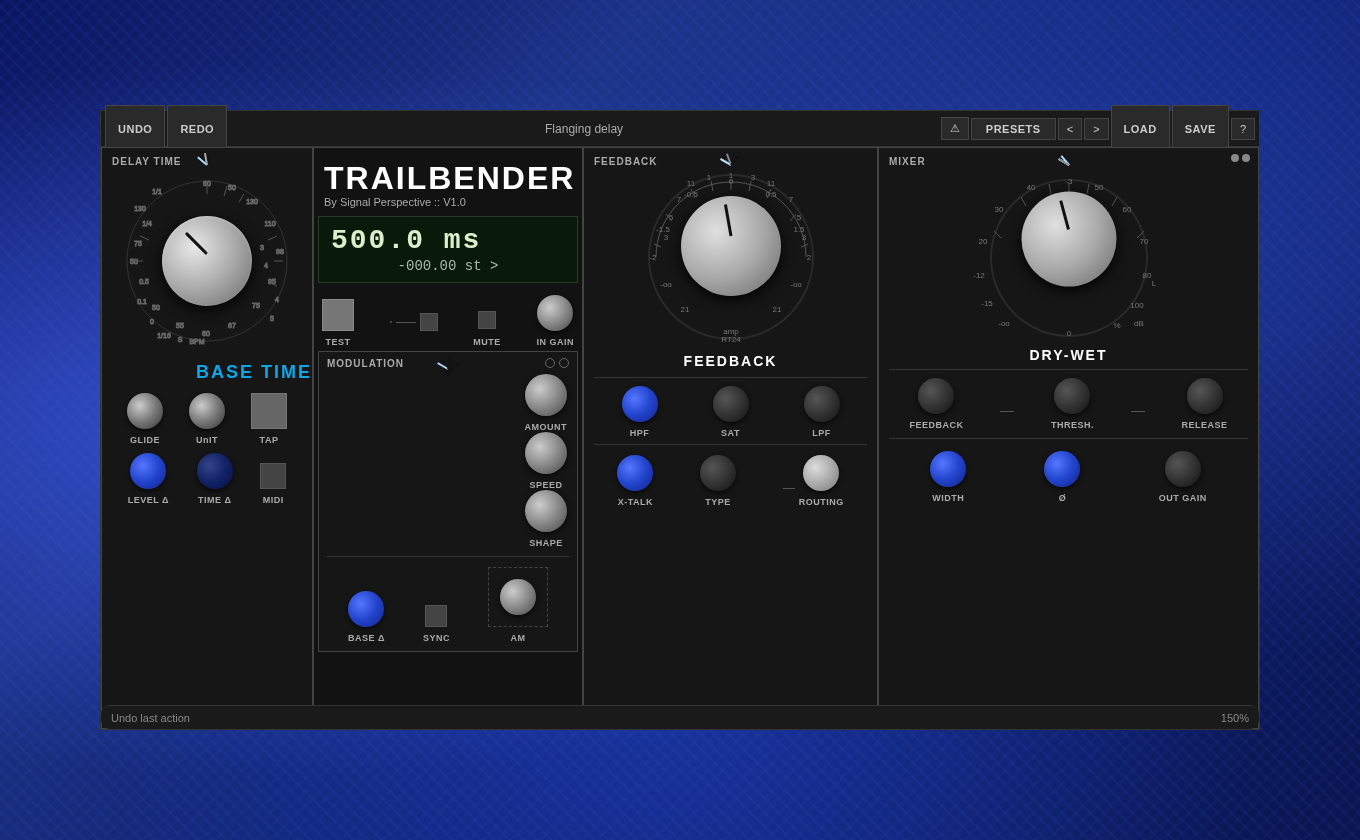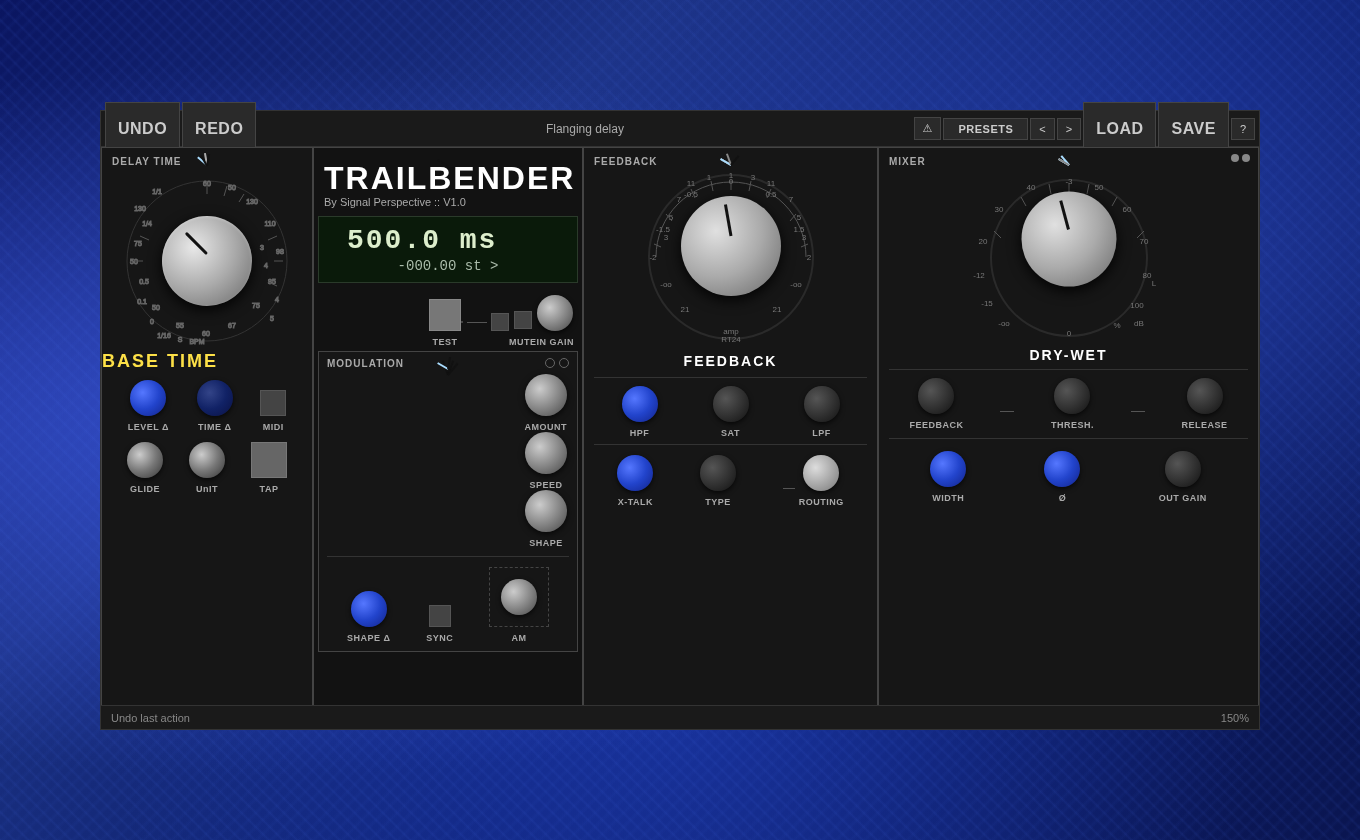--- a/index.html
+++ b/index.html
@@ -52,21 +52,21 @@
       background: #1a1a1a;
       border-bottom: 1px solid #333;
       padding: 0 4px;
       gap: 2px;
     }
     .toolbar-btn {
       padding: 17px 12px;
       background: #2a2a2a;
       border: 1px solid #444;
       color: #ccc;
-      font-size: 16px;
+      font-size: 11px;
       font-weight: bold;
       cursor: pointer;
       letter-spacing: 0.5px;
     }
     .toolbar-title {
       flex: 1;
       text-align: center;
       color: #aaa;
       font-size: 12px;
     }
@@ -171,21 +171,21 @@
       color: #aaa;
       text-align: center;
       letter-spacing: 0.5px;
       margin-top: 2px;
     }
 
     
     .display-screen {
       background: #0a1a0a;
       border: 1px solid #2a3a2a;
-      padding: 8px 28px;
+      padding: 8px 12px;
       font-family: 'Courier New', monospace;
       margin: 4px;
     }
     .display-value {
       font-size: 28px;
       color: #ddeecc;
       letter-spacing: 2px;
       font-weight: bold;
     }
     .display-sub {
@@ -215,24 +215,24 @@
       font-size: 14px;
       font-weight: bold;
       color: #fff;
       text-align: center;
       letter-spacing: 2px;
       margin-top: 6px;
     }
     .base-time-label {
       font-size: 18px;
       font-weight: 900;
-      color: #fde047;
-      text-align: left;
+      color: #0ea5e9;
+      text-align: right;
       letter-spacing: 2px;
-      margin-top: 5px;
+      margin-top: 16px;
     }
 
     
     .modulation-section {
       border: 1px solid #444;
       margin: 4px;
       background: #161616;
       position: relative;
     }
     .mod-label {
@@ -266,20 +266,21 @@
       right: 0;
       height: 24px;
       background: #1a1a1a;
       border-top: 1px solid #333;
       display: flex;
       align-items: center;
       padding: 0 10px;
       font-size: 11px;
       color: #888;
       justify-content: space-between;
+      border-radius: 9px;
     }
 
     
     .dashed-box {
       border: 1px dashed #444;
       width: 60px;
       height: 60px;
       display: flex;
       align-items: center;
       justify-content: center;
@@ -382,72 +383,72 @@
           </svg>
           
           <div style="position:absolute; top:50%; left:50%; transform:translate(-50%,-50%); width:90px; height:90px; background: radial-gradient(circle at 35% 35%, #e8e8e8, #aaa, #666); border-radius:50%; box-shadow: 0 4px 14px rgba(0,0,0,0.9), inset 0 1px 3px rgba(255,255,255,0.3); cursor:pointer;">
             <div style="position:absolute; top:8px; left:50%; width:3px; height:30px; background:#111; transform:translateX(-50%) rotate(-45deg); transform-origin:bottom center; border-radius:2px;"></div>
           </div>
         </div>
       </div>
 
       <div class="base-time-label">BASE TIME</div>
 
+      <div style="display:flex; justify-content:space-around; padding:10px 12px 0; align-items:flex-end;">
+        <div class="knob-container">
+          <div class="knob-small" style="background: radial-gradient(circle at 35% 35%, #ccc, #777, #333);">
+            <div style="position:absolute; top:6px; left:50%; width:2px; height:12px; background:#111; transform:translateX(-50%) rotate(-30deg); transform-origin:bottom center;"></div>
+          </div>
+          <span class="knob-label">GLIDE</span>
+        </div>
+        <div class="knob-container">
+          <div class="knob-small" style="background: radial-gradient(circle at 35% 35%, #ccc, #777, #333);">
+            <div style="position:absolute; top:6px; left:50%; width:2px; height:12px; background:#111; transform:translateX(-50%) rotate(10deg); transform-origin:bottom center;"></div>
+          </div>
+          <span class="knob-label">UnIT</span>
+        </div>
+        <div class="knob-container">
+          <div style="width:36px; height:36px; background:#666; border:1px solid #777; cursor:pointer;"></div>
+          <span class="knob-label">TAP</span>
+        </div>
+      </div>
+
       <div style="display:flex; justify-content:space-around; padding:8px 12px 0; align-items:flex-end;">
         <div class="knob-container">
           <div class="knob-small knob-blue" style="background: radial-gradient(circle at 35% 35%, #5577ff, #2244cc, #112288);">
             <div style="position:absolute; top:5px; left:50%; width:2px; height:12px; background:#aaddff; transform:translateX(-50%) rotate(-50deg); transform-origin:bottom center;"></div>
           </div>
           <span class="knob-label">LEVEL Δ</span>
         </div>
         <div class="knob-container">
           <div class="knob-small" style="background: radial-gradient(circle at 35% 35%, #334488, #112266, #0a1144);">
             <div style="position:absolute; top:5px; left:50%; width:2px; height:12px; background:#aaa; transform:translateX(-50%) rotate(-10deg); transform-origin:bottom center;"></div>
           </div>
           <span class="knob-label">TIME Δ</span>
         </div>
         <div class="knob-container">
           <div style="width:26px; height:26px; background:#444; border:1px solid #555; cursor:pointer;"></div>
           <span class="knob-label">MIDI</span>
-        </div>
-      </div>
-
-      <div style="display:flex; justify-content:space-around; padding:10px 12px 0; align-items:flex-end;">
-        <div class="knob-container">
-          <div class="knob-small" style="background: radial-gradient(circle at 35% 35%, #ccc, #777, #333);">
-            <div style="position:absolute; top:6px; left:50%; width:2px; height:12px; background:#111; transform:translateX(-50%) rotate(-30deg); transform-origin:bottom center;"></div>
-          </div>
-          <span class="knob-label">GLIDE</span>
-        </div>
-        <div class="knob-container">
-          <div class="knob-small" style="background: radial-gradient(circle at 35% 35%, #ccc, #777, #333);">
-            <div style="position:absolute; top:6px; left:50%; width:2px; height:12px; background:#111; transform:translateX(-50%) rotate(10deg); transform-origin:bottom center;"></div>
-          </div>
-          <span class="knob-label">UnIT</span>
-        </div>
-        <div class="knob-container">
-          <div style="width:36px; height:36px; background:#666; border:1px solid #777; cursor:pointer;"></div>
-          <span class="knob-label">TAP</span>
         </div>
       </div>
     </div>
 
     <div class="panel center-panel">
 
       <div style="padding:10px 10px 4px;">
         <div class="plugin-title">TRAILBENDER</div>
         <div class="plugin-subtitle">By Signal Perspective :: V1.0</div>
       </div>
 
       <div class="display-screen">
         <div class="display-value">500.0 ms</div>
         <div class="display-sub">-000.00 st &gt;</div>
       </div>
 
-      <div style="display:flex; justify-content:flex-end; padding:8px 8px 0; align-items:flex-end;">
+      <div style="display:flex; justify-content:space-between; padding:8px 8px 0; align-items:flex-end;">
         <div class="knob-container">
           <div style="width:32px; height:32px; background:#777; border:1px solid #888; cursor:pointer;"></div>
           <span class="knob-label">TEST</span>
         </div>
         <div style="display:flex; align-items:center; gap:4px; margin-bottom:16px;">
           <div style="width:2px; height:2px; background:#555; border-radius:50%;"></div>
           <div style="width:20px; height:1px; background:#555;"></div>
           <div style="width:18px; height:18px; background:#444; border:1px solid #555; cursor:pointer;"></div>
         </div>
         <div class="knob-container">
@@ -489,21 +490,21 @@
             <span class="knob-label">SHAPE</span>
           </div>
         </div>
 
         <div style="height:1px; background:#333; margin:4px 8px;"></div>
         <div style="display:flex; justify-content:space-around; padding:6px 10px 8px; align-items:flex-end;">
           <div class="knob-container">
             <div class="knob-small knob-blue" style="background: radial-gradient(circle at 35% 35%, #5577ff, #2244cc, #112288);">
               <div style="position:absolute; top:5px; left:50%; width:2px; height:12px; background:#aaddff; transform:translateX(-50%) rotate(-60deg); transform-origin:bottom center;"></div>
             </div>
-            <span class="knob-label">SHAPE Δ</span>
+            <span class="knob-label">BASE Δ</span>
           </div>
           <div class="knob-container">
             <div style="width:22px; height:22px; background:#444; border:1px solid #555; cursor:pointer;"></div>
             <span class="knob-label">SYNC</span>
           </div>
           <div class="knob-container">
             <div class="dashed-box">
               <div class="knob-small" style="background: radial-gradient(circle at 35% 35%, #ccc, #888, #444);">
                 <div style="position:absolute; top:5px; left:50%; width:2px; height:12px; background:#111; transform:translateX(-50%) rotate(10deg); transform-origin:bottom center;"></div>
               </div>

